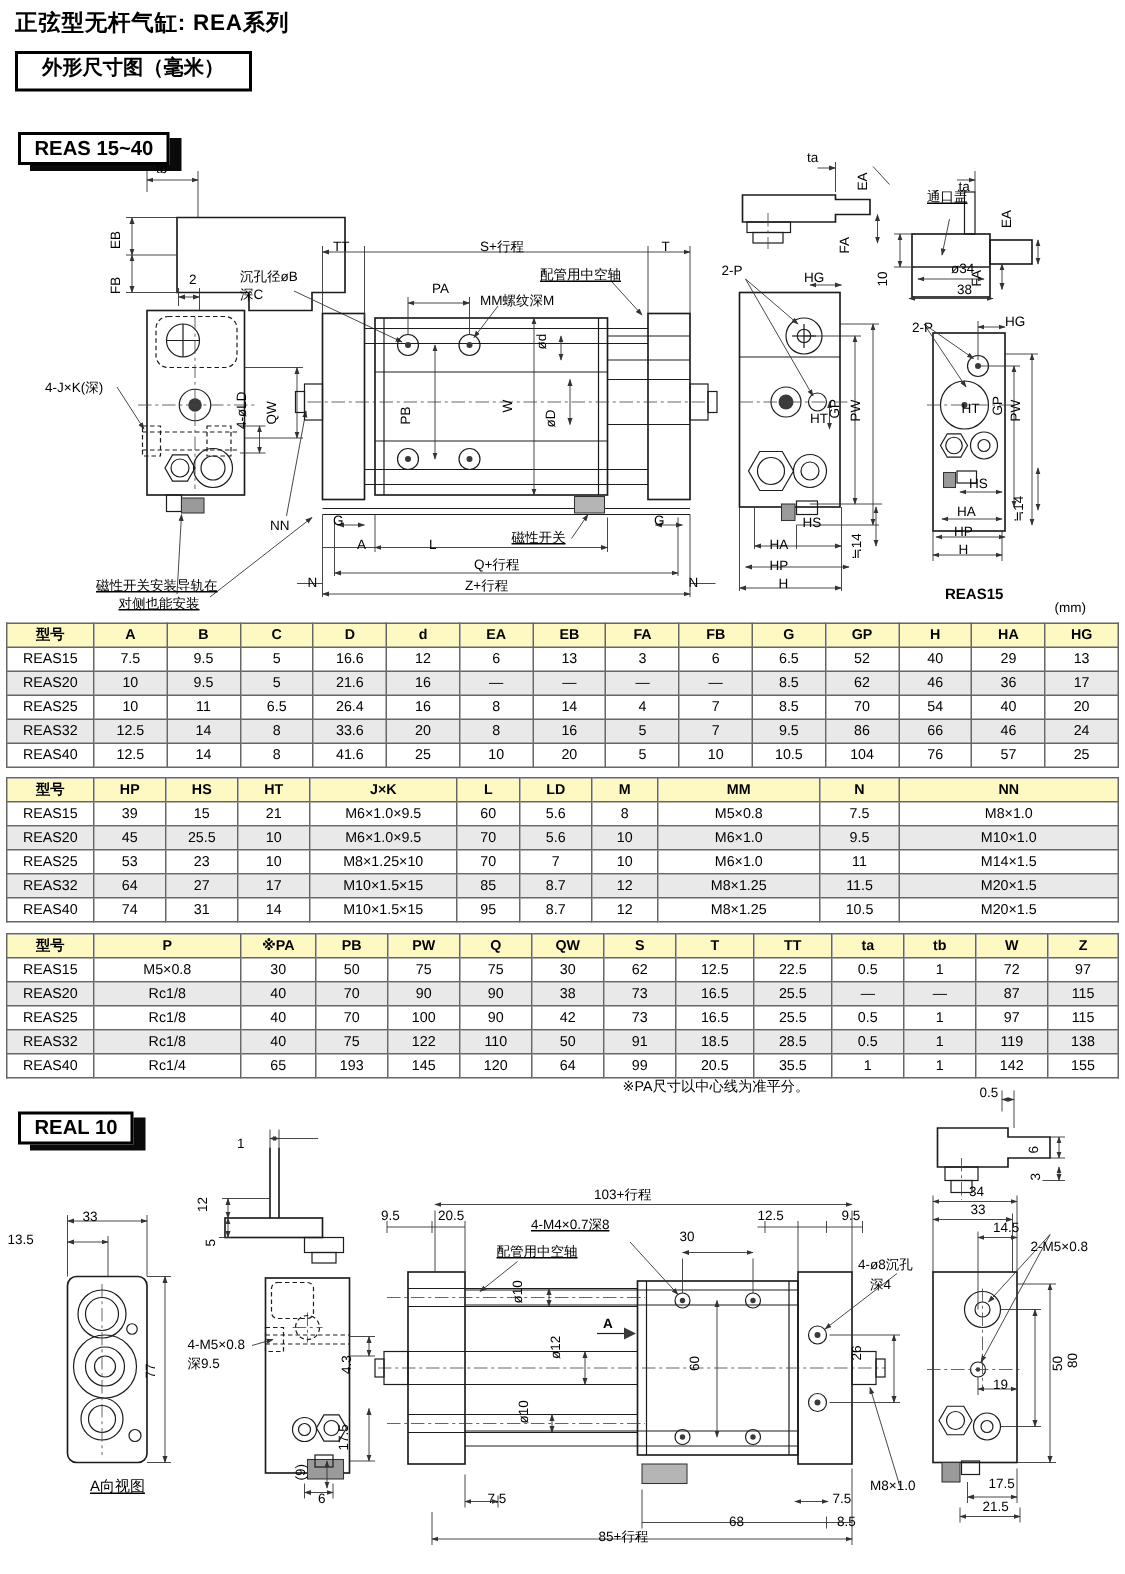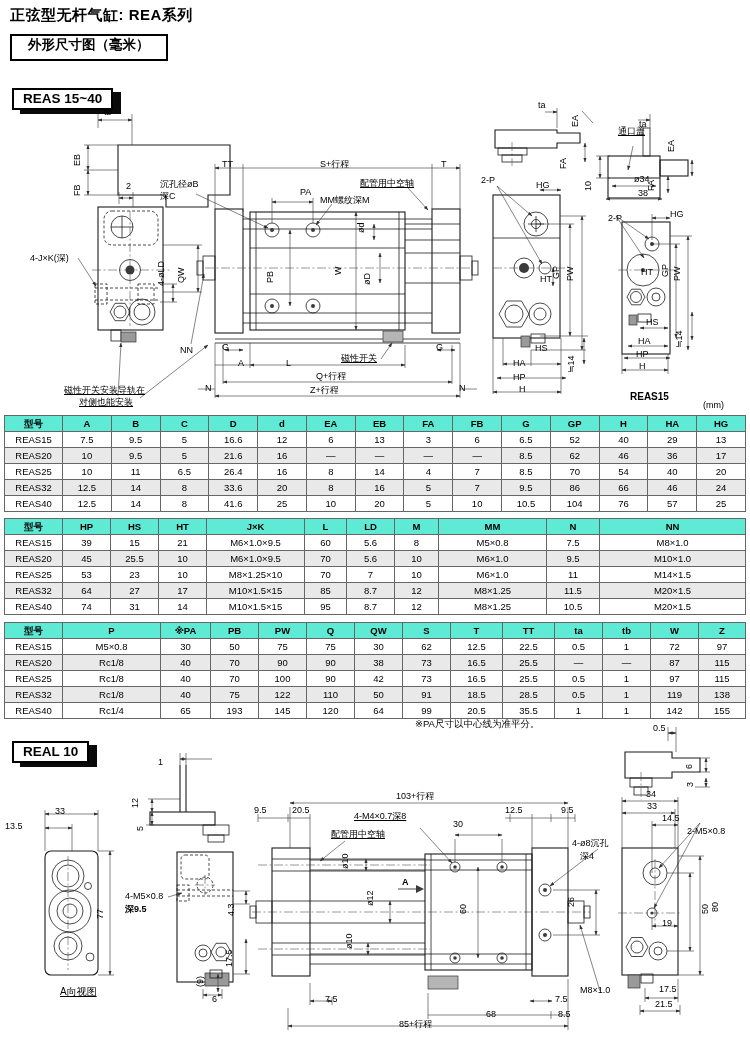--- a/index.html
+++ b/index.html
@@ -10,21 +10,21 @@
         font-size:13.5px;font-weight:bold}
   .tab{position:absolute;background:#fff;border:2px solid #000;font-size:13.5px;font-weight:bold;
         padding:1px 9px 2px;box-shadow:8px 4px 0 #0a0a0a}
   .tab-reas{left:12px;top:88px}
   .tab-real{left:12px;top:741px}
   svg{position:absolute;left:0}
   #svg-reas{top:98px}
   #svg-real{top:713px}
   table.dims{position:absolute;left:4px;width:742px;border-collapse:collapse;table-layout:fixed;
         font-size:9.5px;border:1.5px solid #000}
-  .dims th{background:#5eead4;font-weight:bold}
+  .dims th{background:#fef9c3;font-weight:bold}
   .dims th,.dims td{border:1px solid #666;text-align:center;padding:0;height:15px;line-height:1.05;
         overflow:hidden;white-space:nowrap}
   .dims tbody tr:nth-child(even){background:#e9e9e9}
   #t1{top:415px}#t2{top:518px}#t3{top:622px}
   .footnote{position:absolute;left:415px;top:718px;font-size:9.5px}
   .labels{position:absolute;left:0;top:0;width:750px;height:1049px;pointer-events:none}
   .lbl{position:absolute;font-size:9px;line-height:1;white-space:nowrap}
   .lbl.u{text-decoration:underline;text-underline-offset:1px}
   .lbl.r{transform-origin:0 100%;transform:rotate(-90deg)}
   .lbl.b{font-weight:bold}
@@ -788,21 +788,21 @@
       <span class="lbl r" style="left: 166px; top: 277px;">4-øLD</span>
       <span class="lbl r" style="left: 186px; top: 274px;">QW</span>
       <span class="lbl" style="left: 180px; top: 346px;">NN</span>
       <span class="lbl" style="left: 205px; top: 384px;">N</span>
       <span class="lbl" style="left: 459px; top: 384px;">N</span>
       <span class="lbl u" style="left: 64px; top: 386px;">磁性开关安装导轨在</span>
       <span class="lbl u" style="left: 79px; top: 398px;">对侧也能安装</span>
       <span class="lbl" style="left: 222px; top: 160px;">TT</span>
       <span class="lbl" style="left: 320px; top: 160px;">S+行程</span>
       <span class="lbl" style="left: 441px; top: 160px;">T</span>
-      <span class="lbl" style="left: 288px; top: 188px; padding-left: 12px;">PA</span>
+      <span class="lbl" style="left: 276px; top: 188px; padding-left: 12px;">PA</span>
       <span class="lbl" style="left: 320px; top: 196px;">MM螺纹深M</span>
       <span class="lbl u" style="left: 360px; top: 179px;">配管用中空轴</span>
       <span class="lbl r" style="left: 366px; top: 224px;">ød</span>
       <span class="lbl r" style="left: 275px; top: 274px;">PB</span>
       <span class="lbl r" style="left: 343px; top: 266px;">W</span>
       <span class="lbl r" style="left: 372px; top: 276px;">øD</span>
       <span class="lbl" style="left: 222px; top: 343px;">G</span>
       <span class="lbl" style="left: 238px; top: 359px;">A</span>
       <span class="lbl" style="left: 286px; top: 359px;">L</span>
       <span class="lbl u" style="left: 341px; top: 354px;">磁性开关</span>
@@ -863,21 +863,21 @@
       <span class="lbl r" style="left: 468px; top: 905px;">60</span>
       <span class="lbl r" style="left: 354px; top: 940px;">ø10</span>
       <span class="lbl r" style="left: 576px; top: 898px;">26</span>
       <span class="lbl" style="left: 325px; top: 995px;">7.5</span>
       <span class="lbl" style="left: 486px; top: 1010px;">68</span>
       <span class="lbl" style="left: 555px; top: 995px;">7.5</span>
       <span class="lbl" style="left: 558px; top: 1010px;">8.5</span>
       <span class="lbl" style="left: 399px; top: 1020px;">85+行程</span>
       <span class="lbl r" style="left: 105px; top: 910px;">77</span>
       <span class="lbl" style="left: 125px; top: 892px;">4-M5×0.8</span>
-      <span class="lbl" style="left: 125px; top: 905px; font-weight: bold;">深9.5</span>
+      <span class="lbl" style="left: 125px; top: 905px;">深9.5</span>
       <span class="lbl r" style="left: 236px; top: 907px;">4.3</span>
       <span class="lbl r" style="left: 234px; top: 958px;">17.5</span>
       <span class="lbl r" style="left: 205px; top: 978px;">(9)</span>
       <span class="lbl" style="left: 212px; top: 995px;">6</span>
       <span class="lbl u" style="left: 60px; top: 987px; font-size: 10px;">A向视图</span>
       <span class="lbl r" style="left: 694px; top: 760px;">6</span>
       <span class="lbl r" style="left: 695px; top: 778px;">3</span>
       <span class="lbl" style="left: 646px; top: 790px;">34</span>
       <span class="lbl" style="left: 647px; top: 802px;">33</span>
       <span class="lbl" style="left: 662px; top: 814px;">14.5</span>

